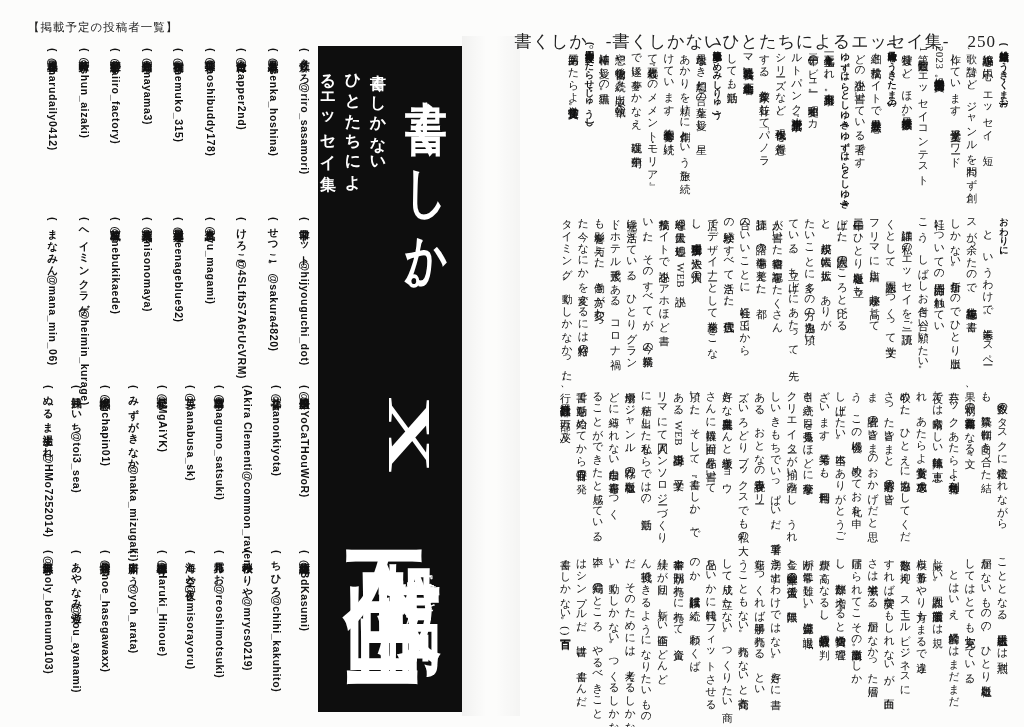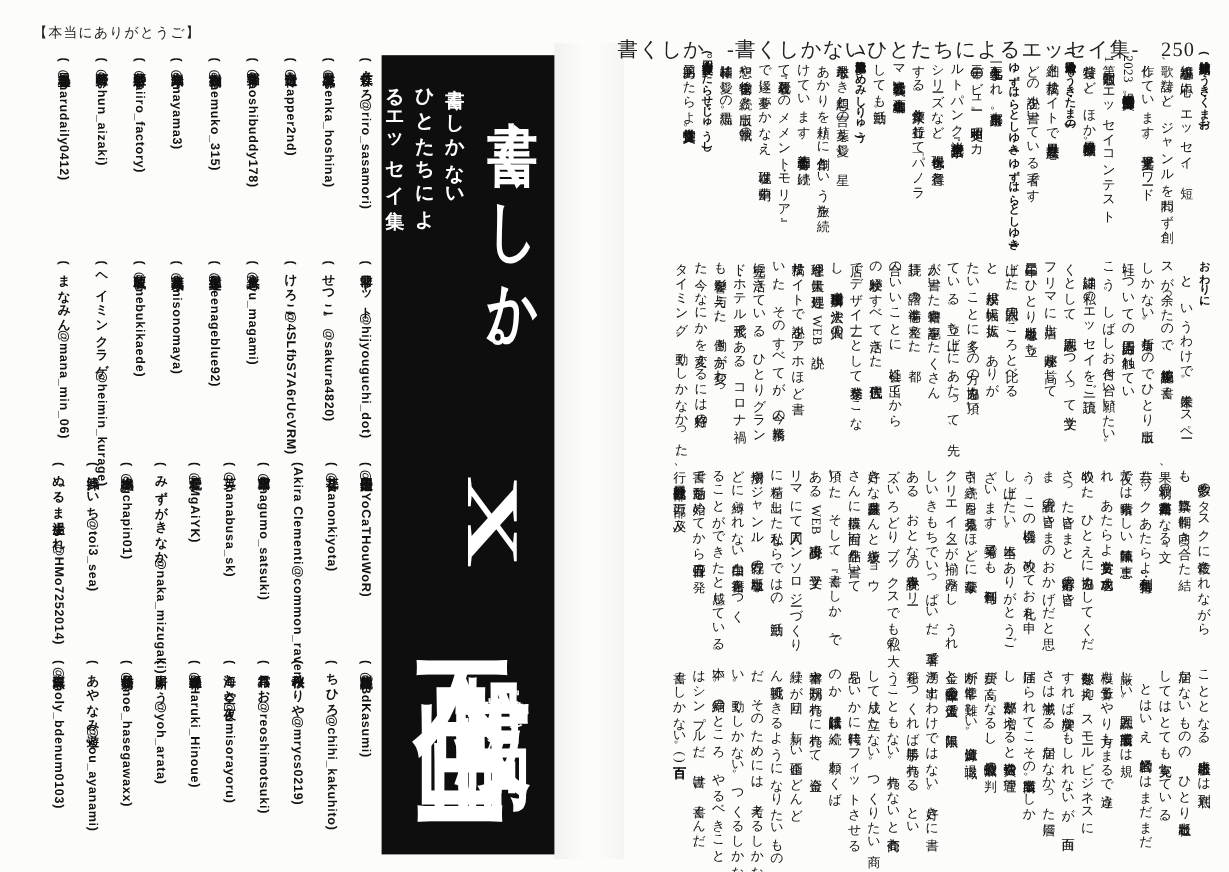--- a/index.html
+++ b/index.html
@@ -49,21 +49,21 @@
     font-size:9.2px;letter-spacing:-0.8px;
   }
   #bandA{top:46px;height:152px;}
   #bandB{top:211px;height:168px;}
   #bandC{top:384px;height:162px;}
   #bandD{top:551px;height:162px;}
 </style>
 </head>
 <body>
 
-<div class="hdr-left">【本当にありがとうご】</div>
+<div class="hdr-left">【掲載予定の投稿者一覧】</div>
 <div class="hdr-right">
   <span>書くしか。-書くしかないひとたちによるエッセイ集-</span><span class="pagenum">250</span>
 </div>
 
 <div id="band1" class="names-band v pitch-wide">
     <div>(佐々森りろ @riro_sasamori)</div>
     <div>(星名泉花 @senka_hoshina)</div>
     <div>(白金透 @zapper2nd)</div>
     <div>(稲葉青 @aoshibuddy178)</div>
     <div>(夜市川鞠 @nemuko_315)</div>

